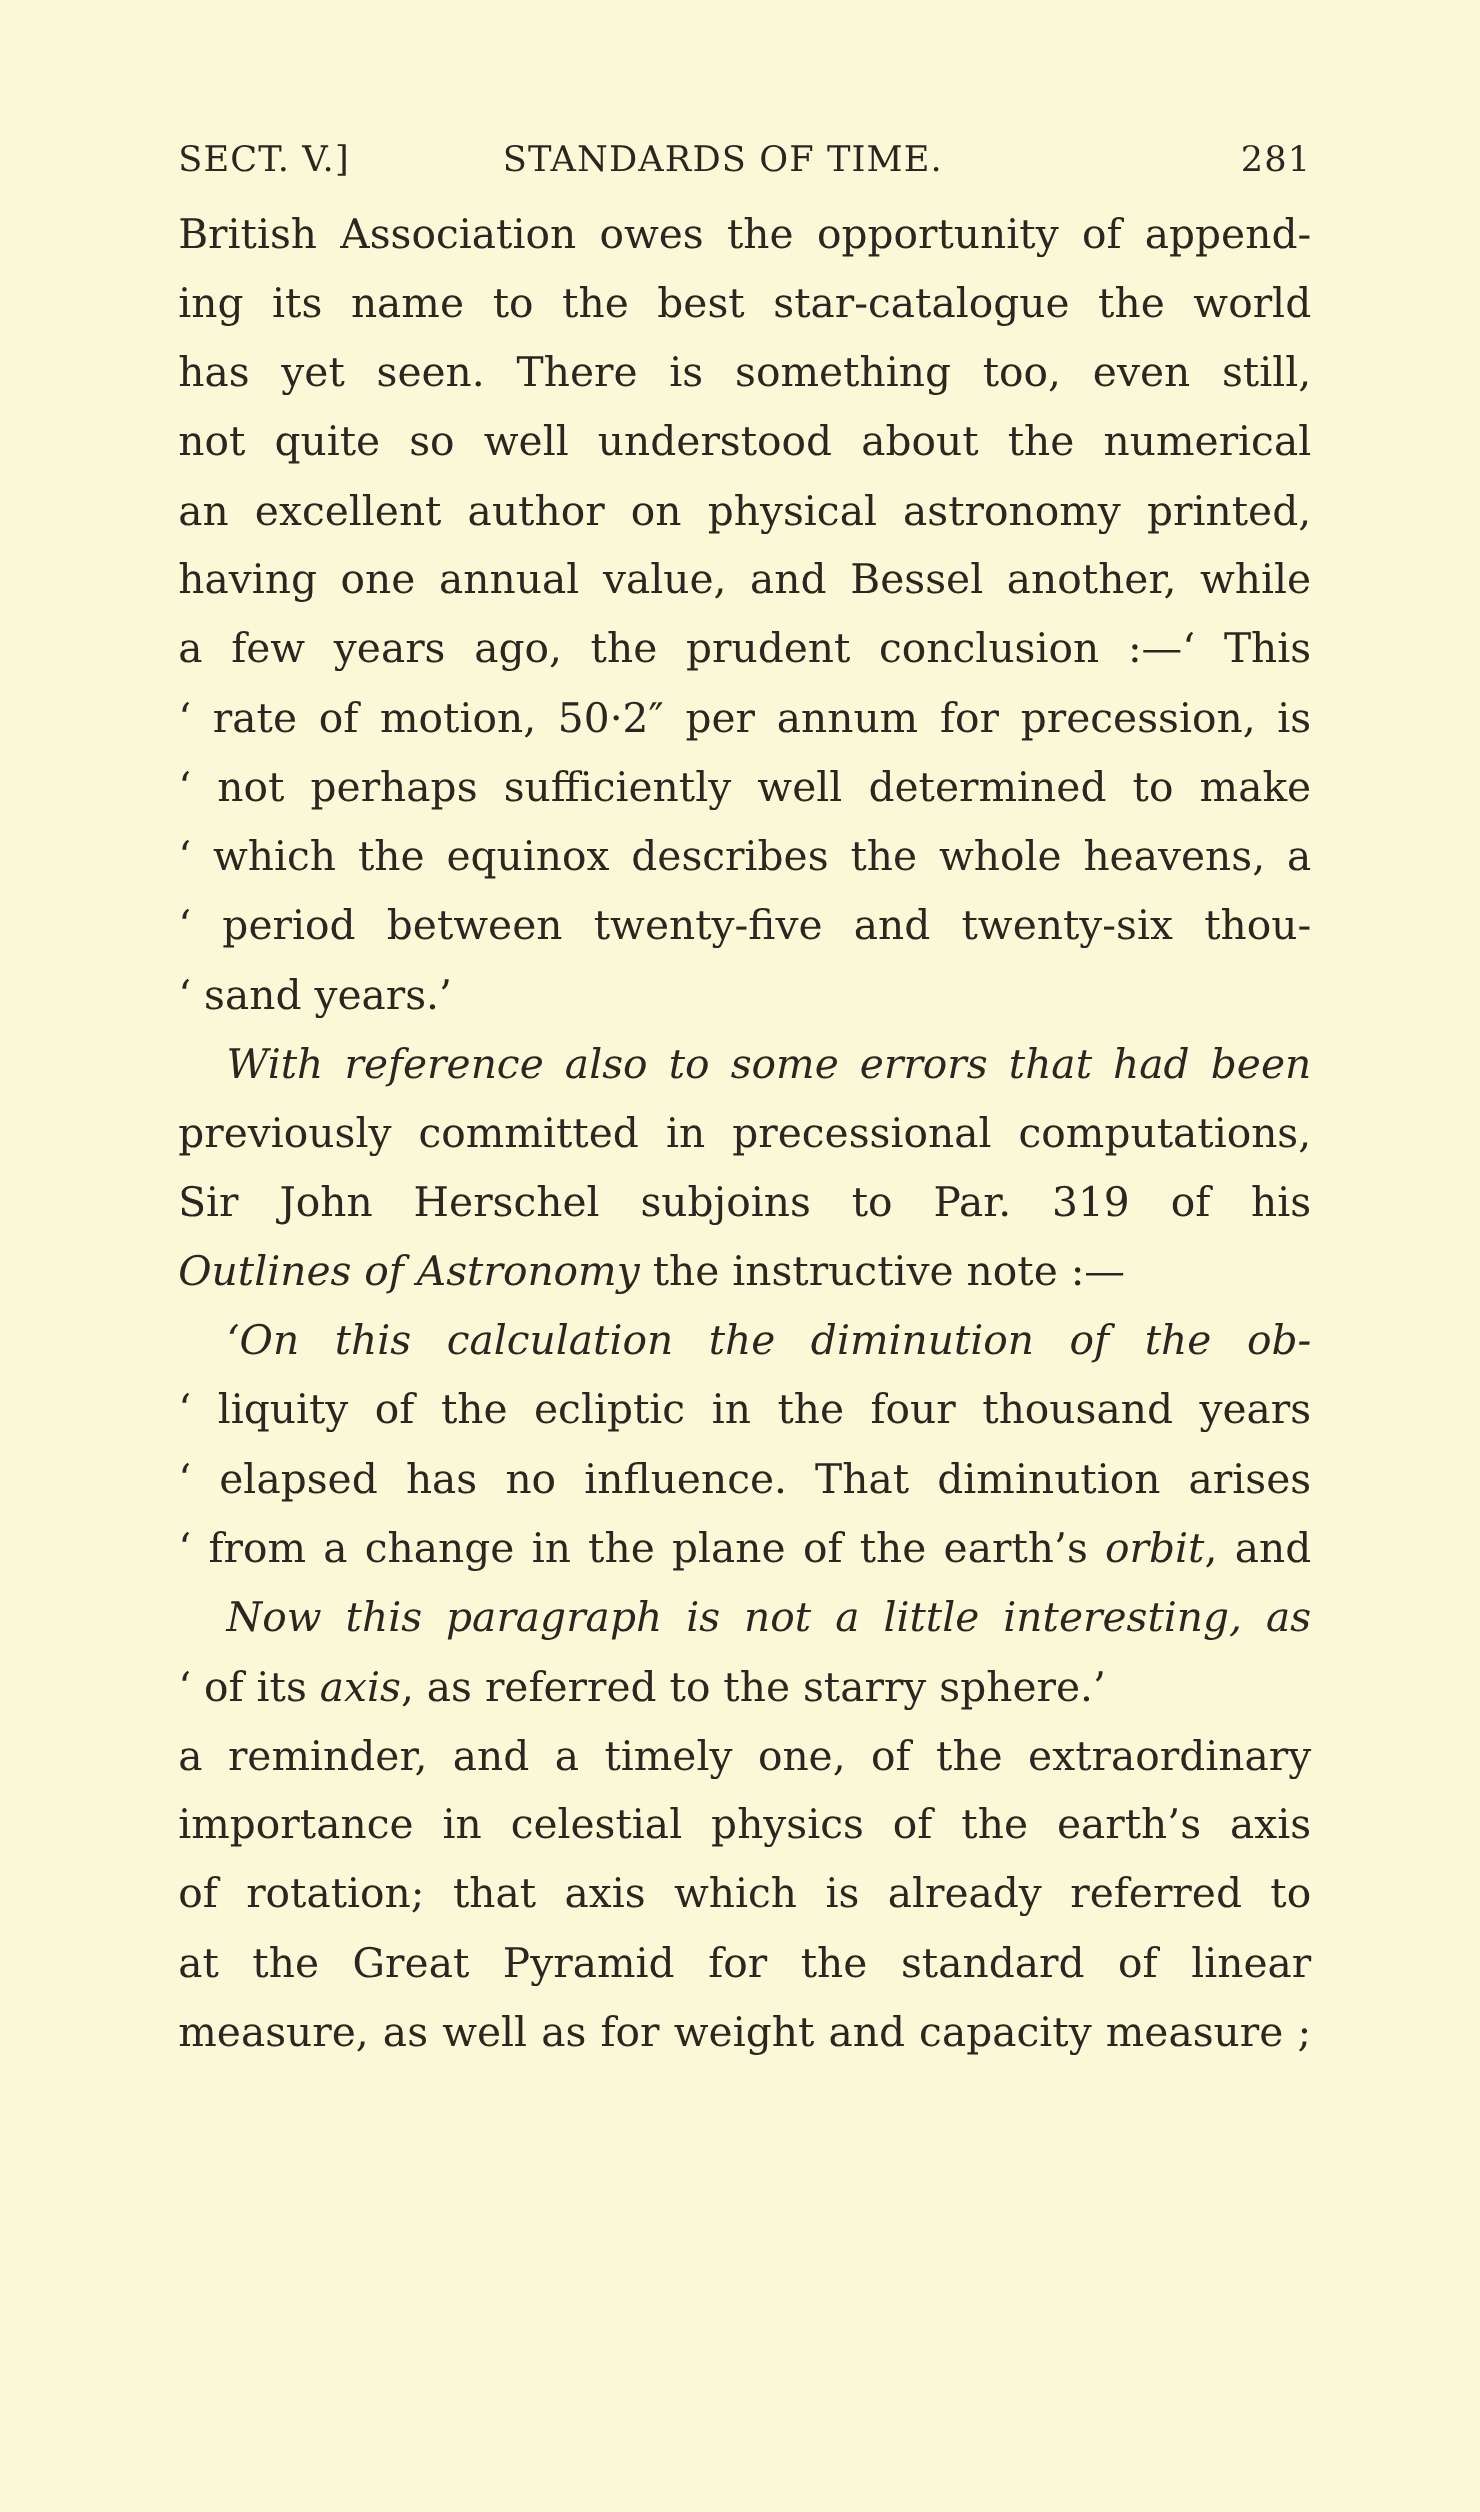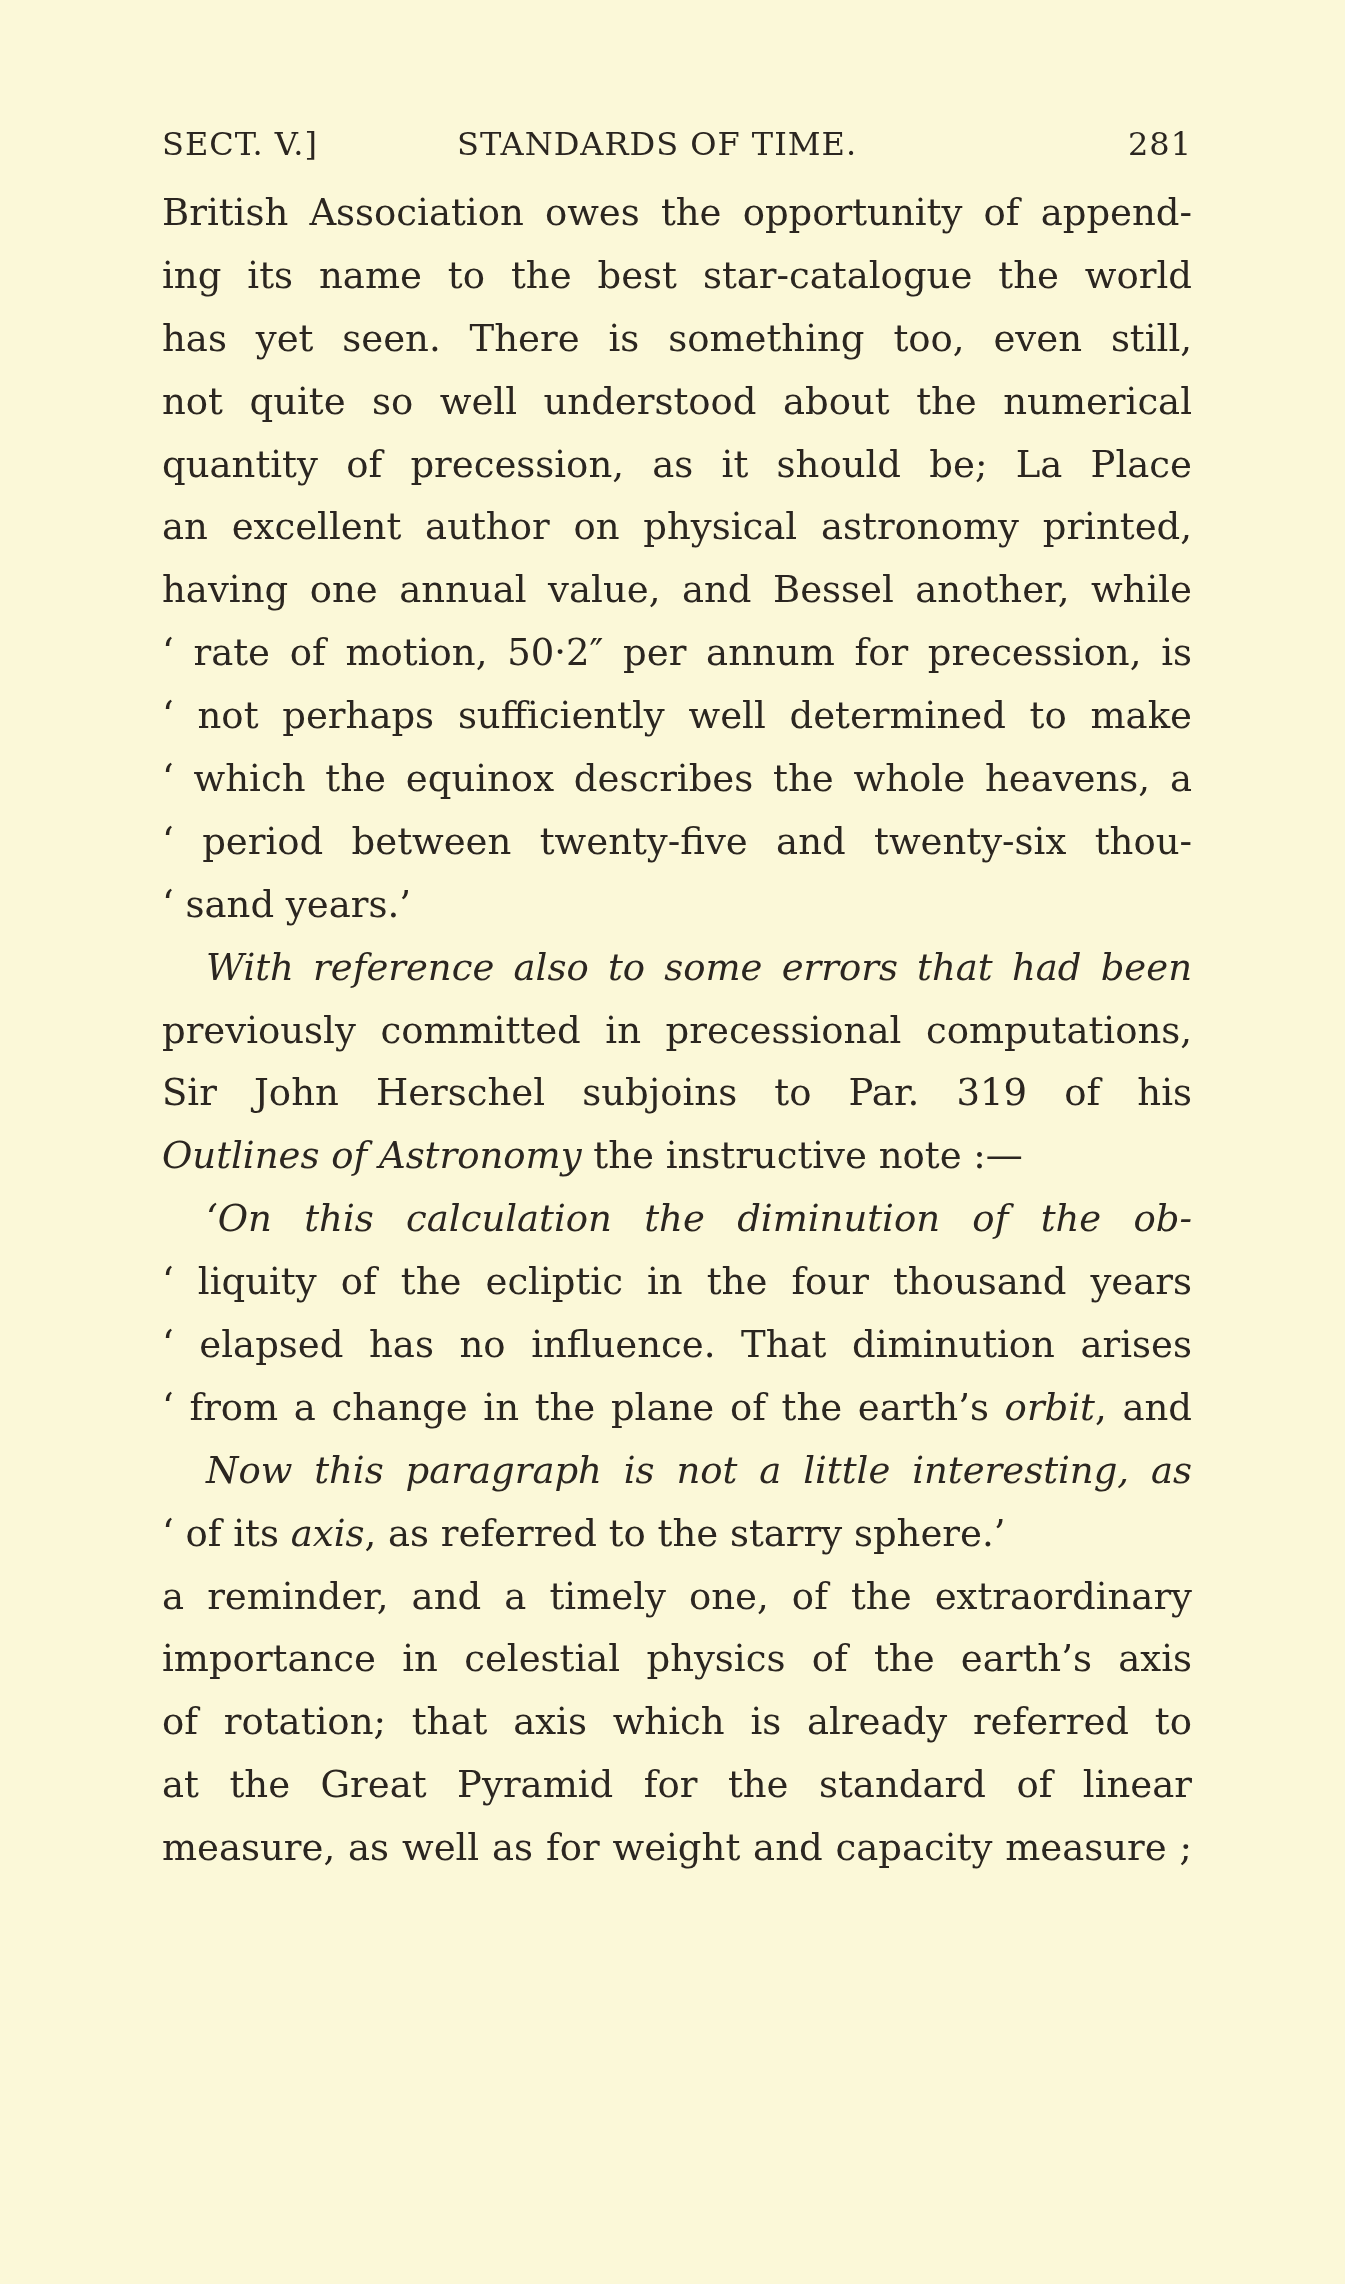--- a/index.html
+++ b/index.html
@@ -37,23 +37,23 @@
   <span class="rh-left">SECT. V.]</span>
   <span class="rh-center">STANDARDS OF TIME.</span>
   <span class="rh-right">281</span>
 </div>
 
 <div class="body-text">
   <span class="line">British Association owes the opportunity of append-</span>
   <span class="line">ing its name to the best star-catalogue the world</span>
   <span class="line">has yet seen.  There is something too, even still,</span>
   <span class="line">not quite so well understood about the numerical</span>
-  <span class="line">quantity of precession, as it should be; La Place</span>
   <span class="line">an excellent author on physical astronomy printed,</span>
   <span class="line">having one annual value, and Bessel another, while</span>
+  <span class="line">a few years ago, the prudent conclusion :—‘ This</span>
   <span class="line">‘ rate of motion, 50·2″ per annum for precession, is</span>
   <span class="line">‘ not perhaps sufficiently well determined to make</span>
   <span class="line">‘ which the equinox describes the whole heavens, a</span>
   <span class="line">‘ period between twenty-five and twenty-six thou-</span>
   <span class="line last">‘ sand years.’</span>
   <span class="line indent">With reference also to some errors that had been</span>
   <span class="line">previously committed in precessional computations,</span>
   <span class="line">Sir John Herschel subjoins to Par. 319 of his</span>
   <span class="line last"><em>Outlines of Astronomy</em><span> the instructive note :—</span></span>
   <span class="line indent">‘On this calculation the diminution of the ob-</span>

